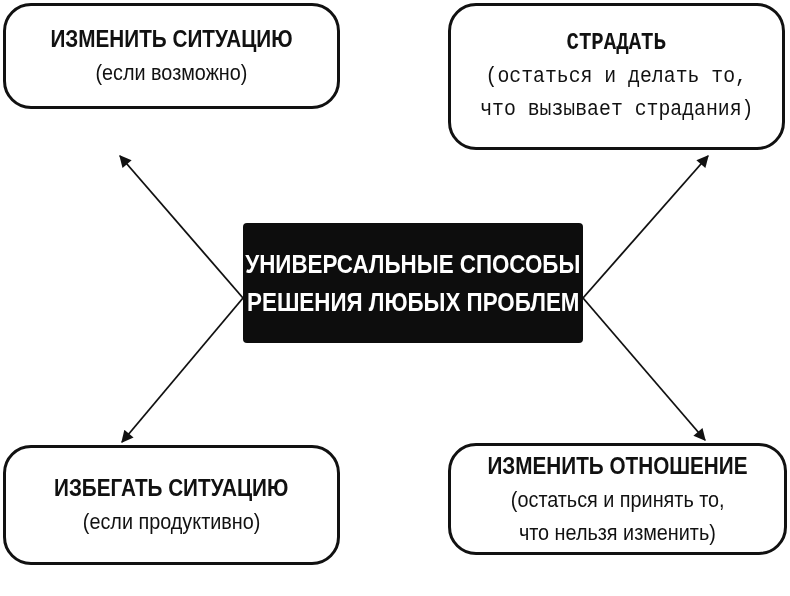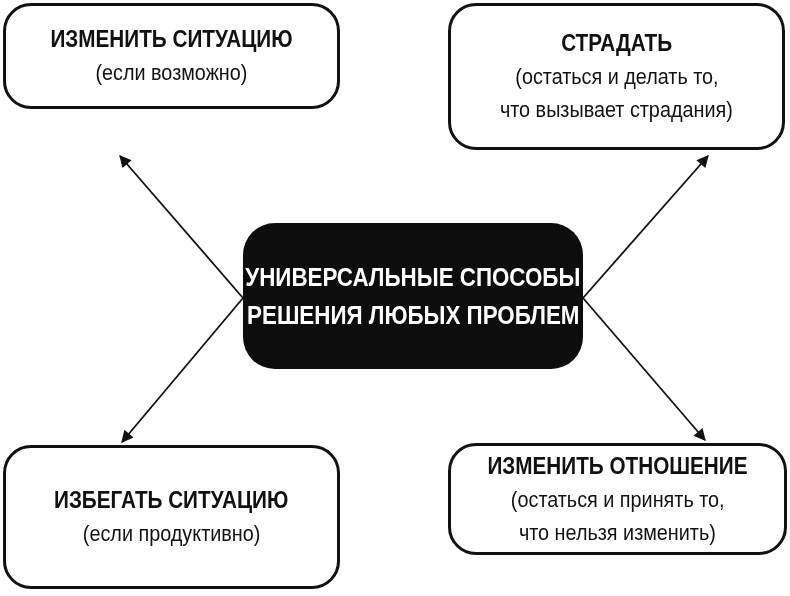--- a/index.html
+++ b/index.html
@@ -42,29 +42,29 @@
     font-size: 23px;
     line-height: 33px;
     letter-spacing: 0px;
   }
   .node .sub {
     font-weight: 400;
     font-size: 22px;
     line-height: 33px;
   }
   .node-top-left     { left: 3px;   top: 3px;   width: 337px; height: 106px; }
-  .node-top-right    { left: 448px; top: 3px;   width: 337px; height: 147px; }
-  .node-bottom-left  { left: 3px;   top: 445px; width: 337px; height: 144px; }
+  .node-top-right    { left: 448px; top: 3px;   width: 337px; height: 147px; font-family: Liberation Mono, monospace; }
+  .node-bottom-left  { left: 3px;   top: 445px; width: 337px; height: 120px; }
   .node-bottom-right { left: 448px; top: 443px; width: 339px; height: 112px; }
   .node-center {
     left: 243px; top: 223px;
-    width: 340px; height: 146px;
+    width: 340px; height: 120px;
     background: #0d0d0d;
     border: none;
-    border-radius: 32px;
+    border-radius: 4px;
     color: #ffffff;
     align-items: center;
   }
   .node-center .line {
     transform: scaleX(0.86);
   }
   .node-center .title {
     font-size: 26px;
     line-height: 38px;
   }

